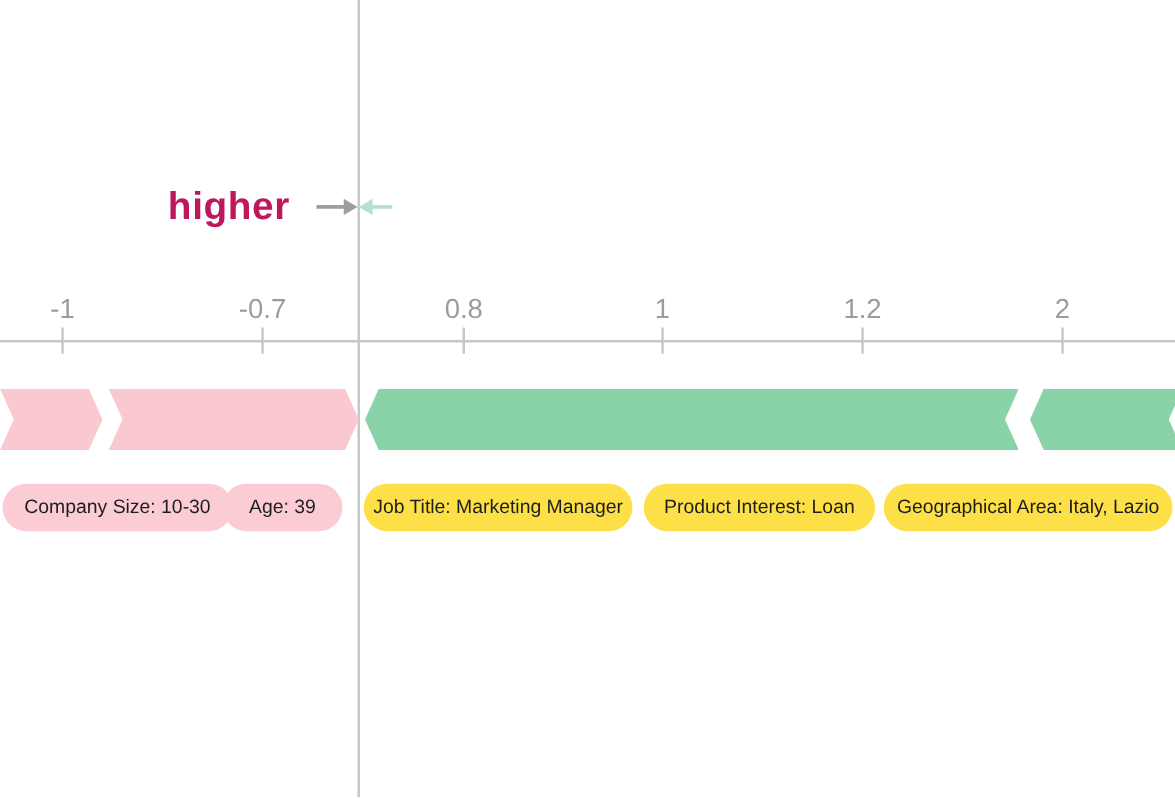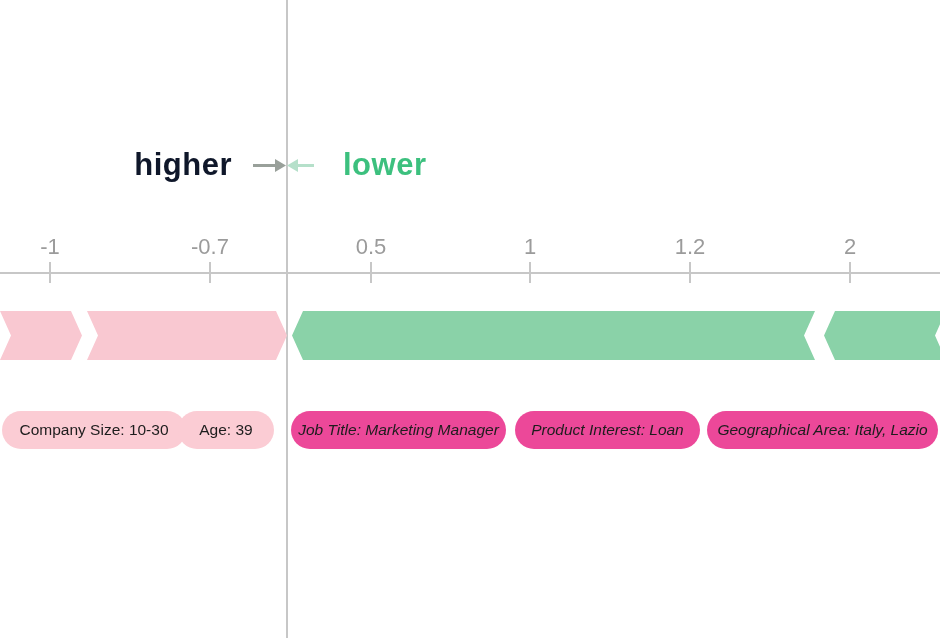--- a/index.html
+++ b/index.html
@@ -33,21 +33,21 @@
     font-weight: bold;
     line-height: 36px;
     letter-spacing: 0.5px;
     white-space: nowrap;
     z-index: 3;
   }
   .dir-higher {
     left: 36px;
     width: 196px;
     text-align: right;
-    color: #0f172a;
+    color: #be185d;
   }
   .dir-lower {
     left: 343px;
     color: #3cc07e;
   }
   .arrow-svg {
     position: absolute;
     top: 157px;
     z-index: 3;
   }
@@ -118,58 +118,56 @@
     height: 38px;
     border-radius: 19px;
     display: flex;
     align-items: center;
     justify-content: center;
     font-size: 15.5px;
     font-weight: 500;
     color: #1d1d1d;
     white-space: nowrap;
     z-index: 2;
-    margin-top: 24px;
   }
   .pill-higher { background: #fbccd4; }
-  .pill-lower  { background: #ec4899; font-style: italic; }
+  .pill-lower  { background: #fde047; }
 </style>
 </head>
 <body>
 
 <div class="canvas">
 
   <div class="vline"></div>
 
   <span class="dir-label dir-higher">higher</span>
 
   <svg class="arrow-svg arrow-right" width="33" height="17" viewBox="0 0 33 17">
     <rect x="0" y="7" width="24" height="3" fill="#99a09a"></rect>
     <path d="M33 8.5 L22 2 L22 15 Z" fill="#99a09a"></path>
   </svg>
   <svg class="arrow-svg arrow-left" width="27" height="17" viewBox="0 0 27 17">
     <path d="M0 8.5 L11 2 L11 15 Z" fill="#b5e0ca"></path>
     <rect x="10" y="7" width="17" height="3" fill="#b5e0ca"></rect>
   </svg>
 
-  <span class="dir-label dir-lower">lower</span>
 
   <div class="axis-line"></div>
 
   <div class="tick-group" style="left:50px">
     <div class="tick-mark"></div>
     <div class="tick-label">-1</div>
   </div>
   <div class="tick-group" style="left:210px">
     <div class="tick-mark"></div>
     <div class="tick-label">-0.7</div>
   </div>
   <div class="tick-group" style="left:371px">
     <div class="tick-mark"></div>
-    <div class="tick-label">0.5</div>
+    <div class="tick-label">0.8</div>
   </div>
   <div class="tick-group" style="left:530px">
     <div class="tick-mark"></div>
     <div class="tick-label">1</div>
   </div>
   <div class="tick-group" style="left:690px">
     <div class="tick-mark"></div>
     <div class="tick-label">1.2</div>
   </div>
   <div class="tick-group" style="left:850px">

